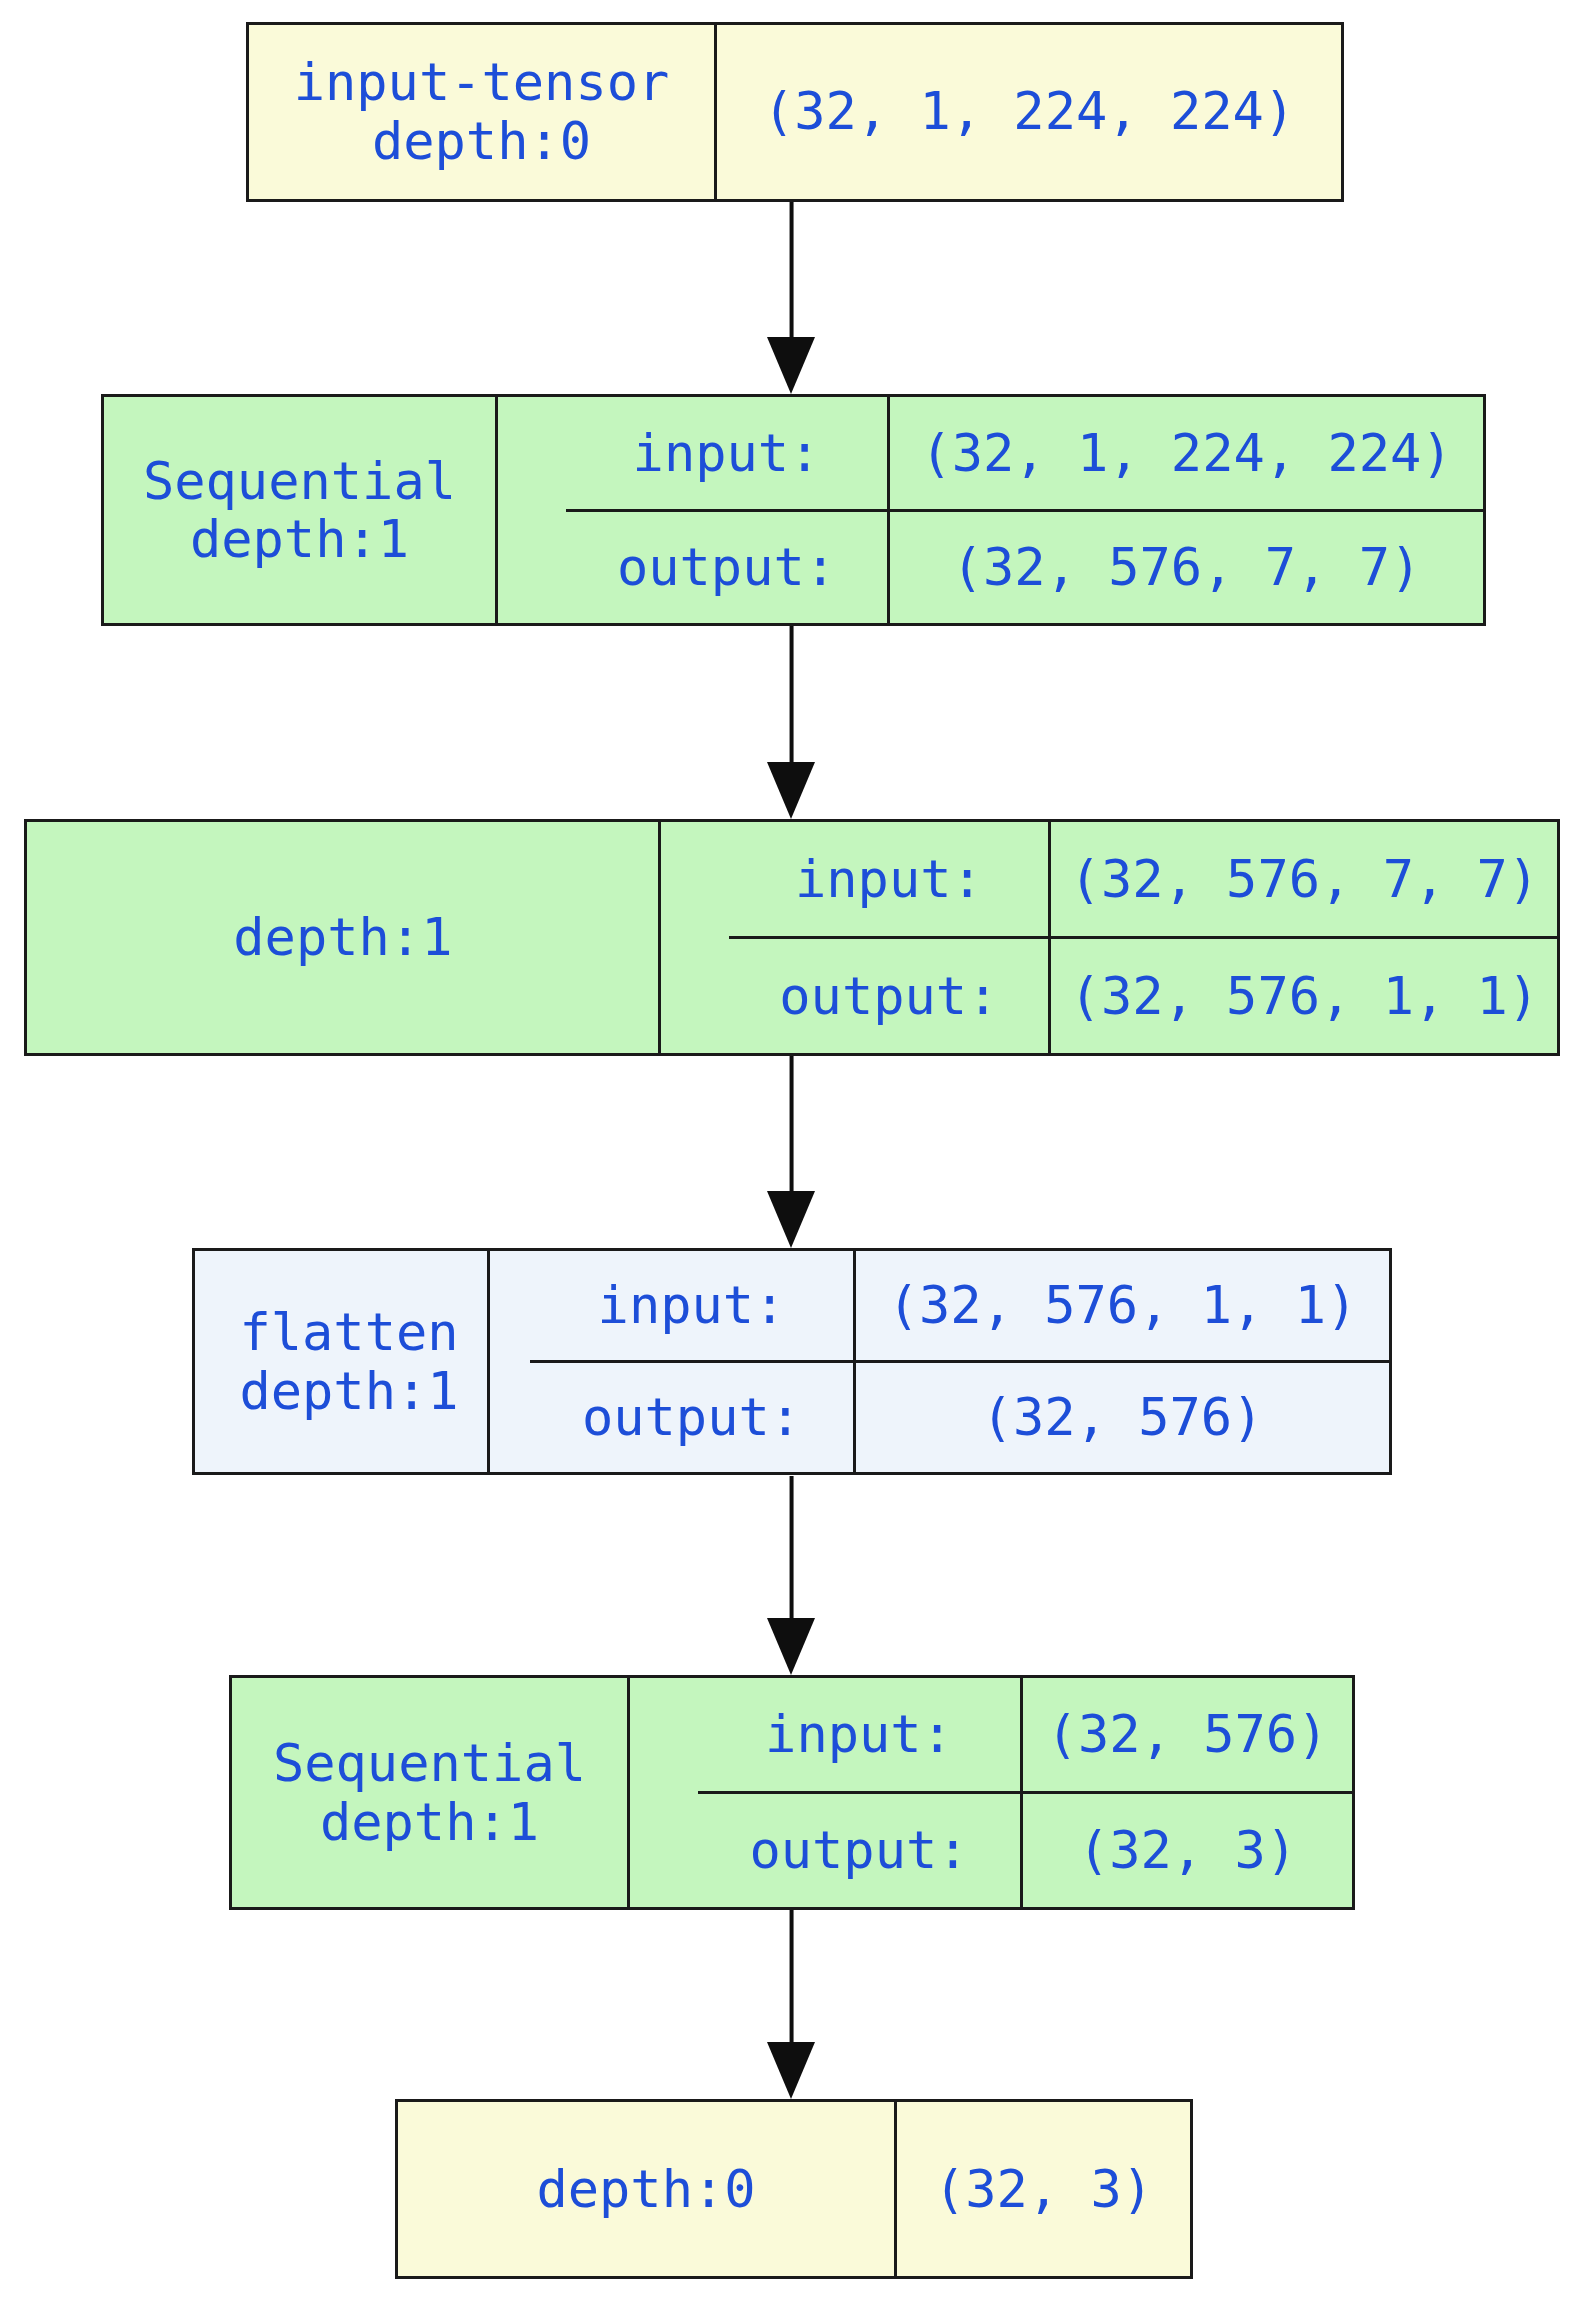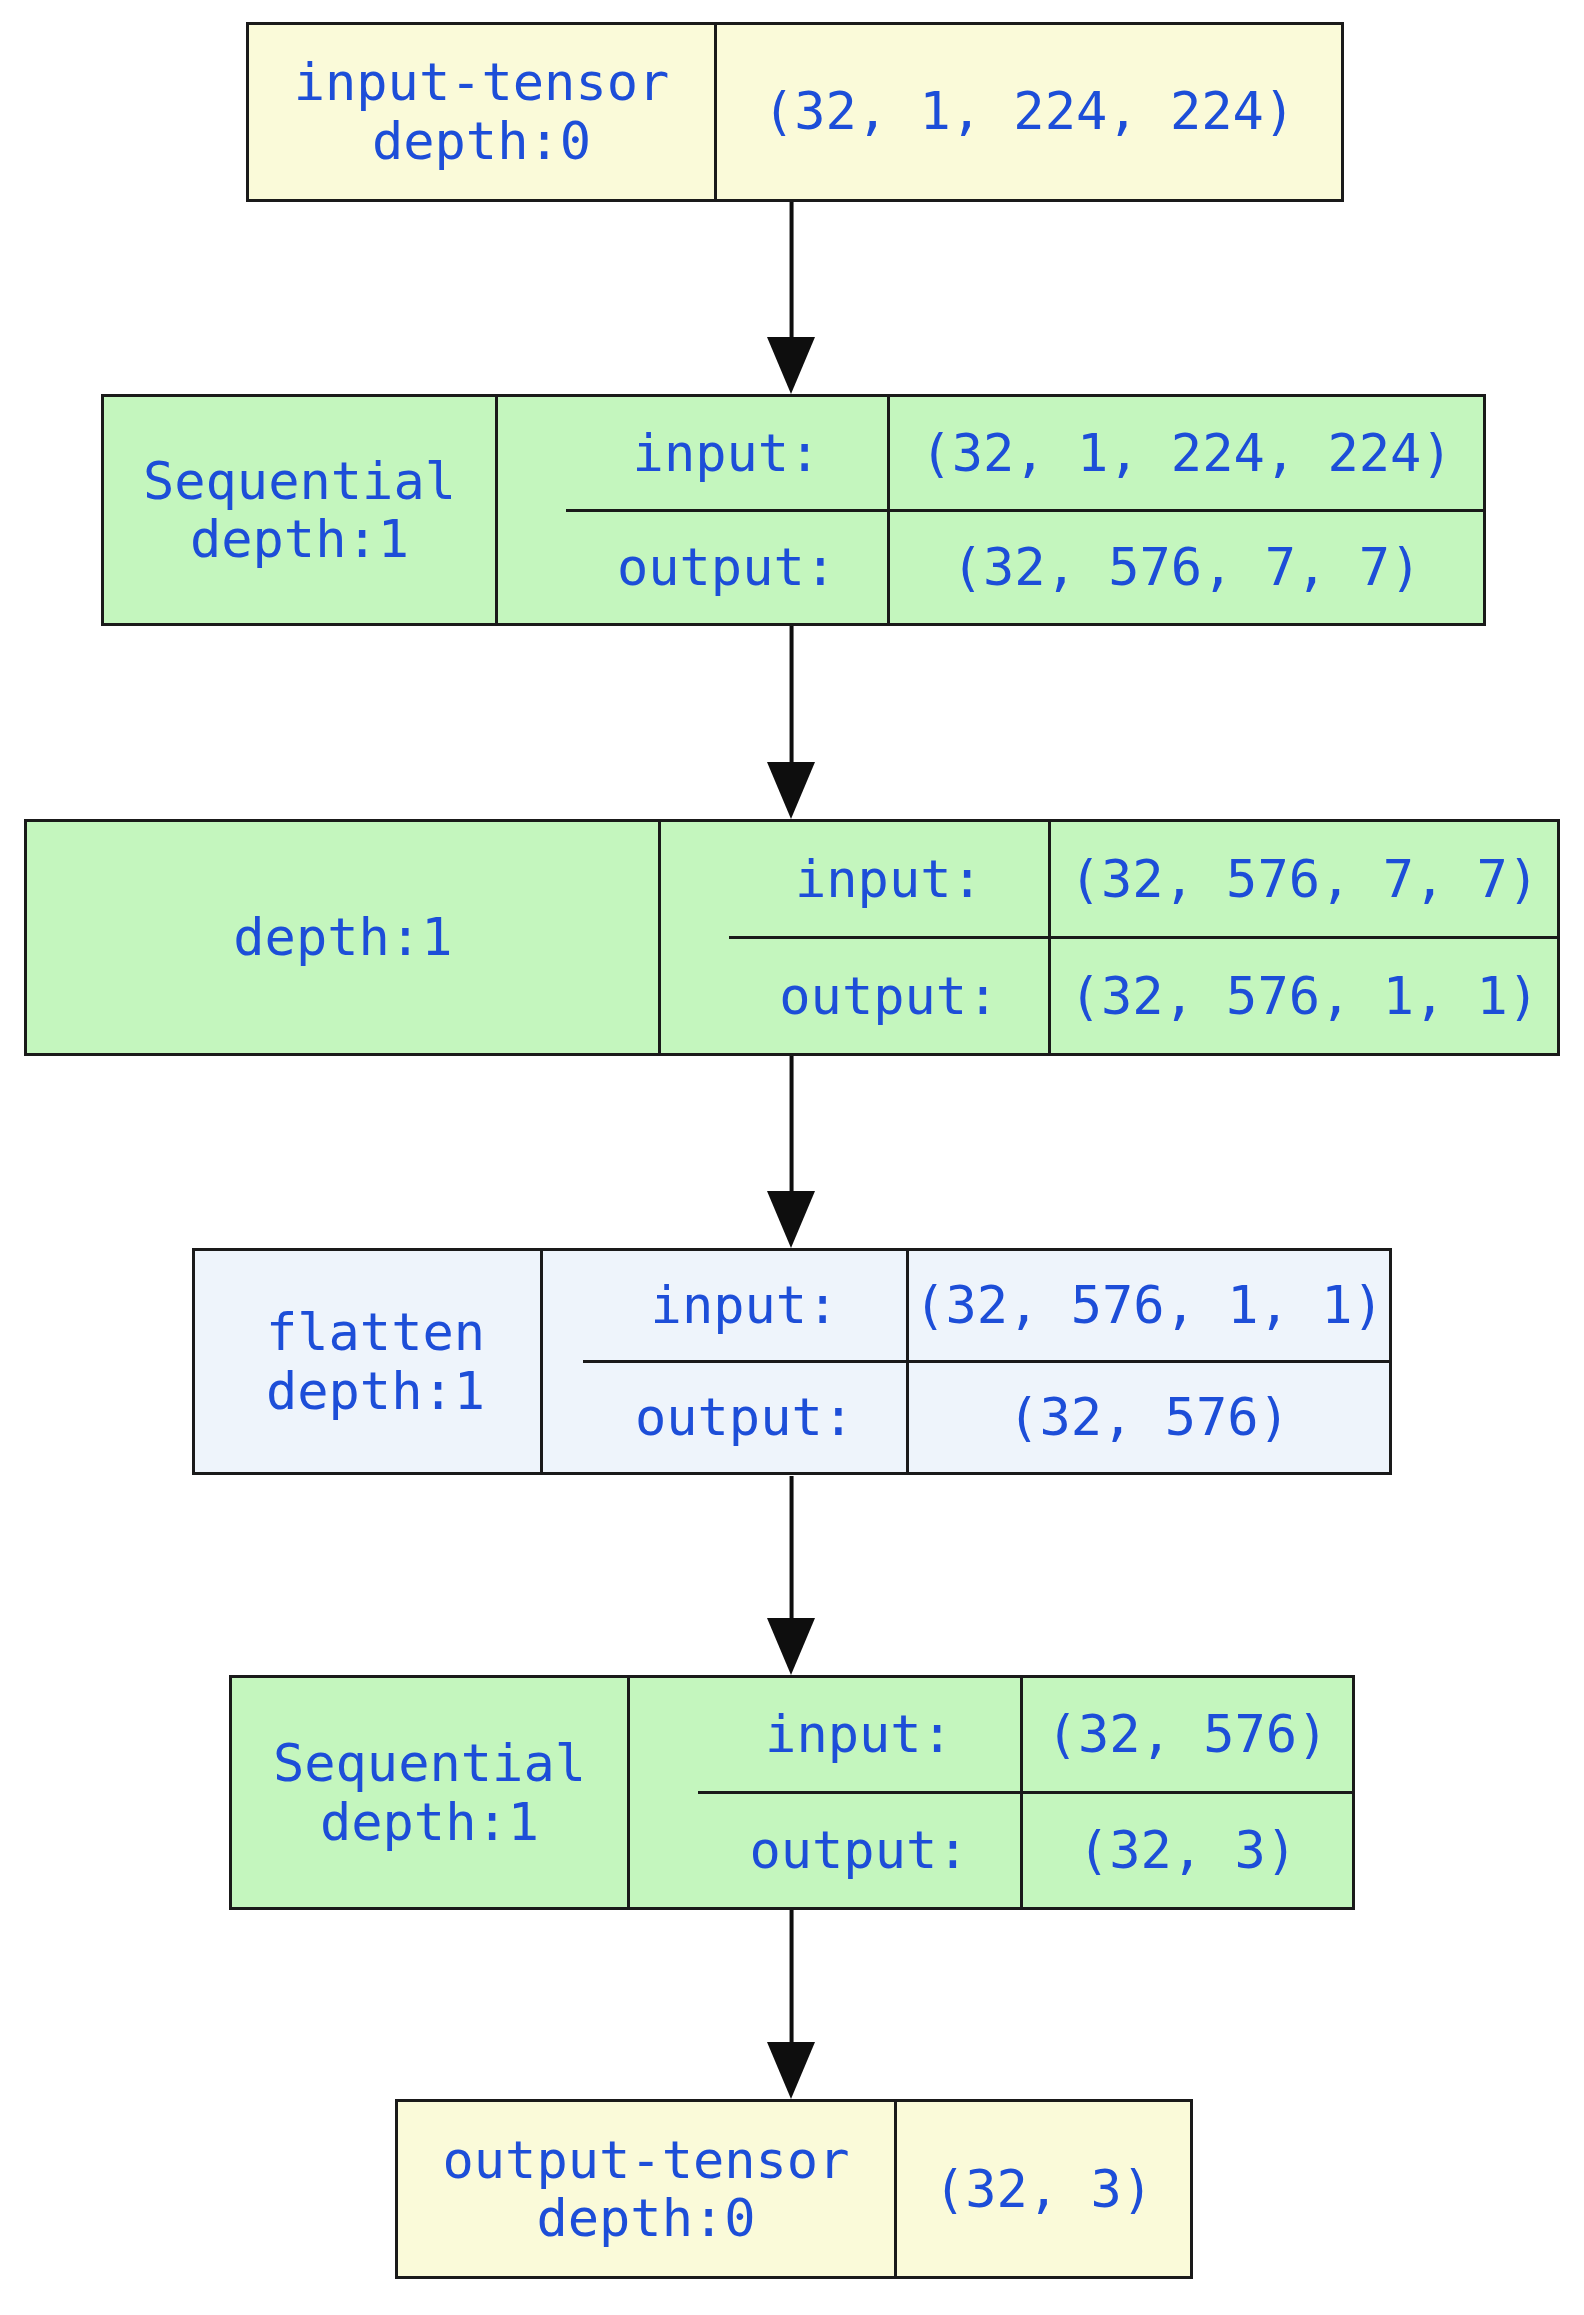--- a/index.html
+++ b/index.html
@@ -155,21 +155,21 @@
       </div>
     </div>
   </div>
 
   <div class="arrow" style="top:1056px; height:192px;">
     <div class="arrow-line"></div>
     <div class="arrow-head"></div>
   </div>
 
   <div class="node function" style="left:192px; top:1248px; width:1200px; height:227px;">
-    <div class="title-cell" style="width:348px;padding-left:16px;">
+    <div class="title-cell" style="width:295px;padding-left:16px;">
       <div>flatten</div>
       <div>depth:1</div>
     </div>
     <div class="io">
       <div class="io-row">
         <div class="io-label" style="width:326px;">input:</div>
         <div class="io-value">(32, 576, 1, 1)</div>
       </div>
       <div class="io-row">
         <div class="io-label" style="width:326px;">output:</div>
@@ -200,20 +200,19 @@
     </div>
   </div>
 
   <div class="arrow" style="top:1910px; height:189px;">
     <div class="arrow-line"></div>
     <div class="arrow-head"></div>
   </div>
 
   <div class="node tensor" style="left:395px; top:2099px; width:798px; height:180px;">
     <div class="title-cell" style="width:499px;">
-      <div>output-tensor</div>
       <div>depth:0</div>
     </div>
     <div class="shape-cell">(32, 3)</div>
   </div>
 
 </div>
 
 
 </body></html>

